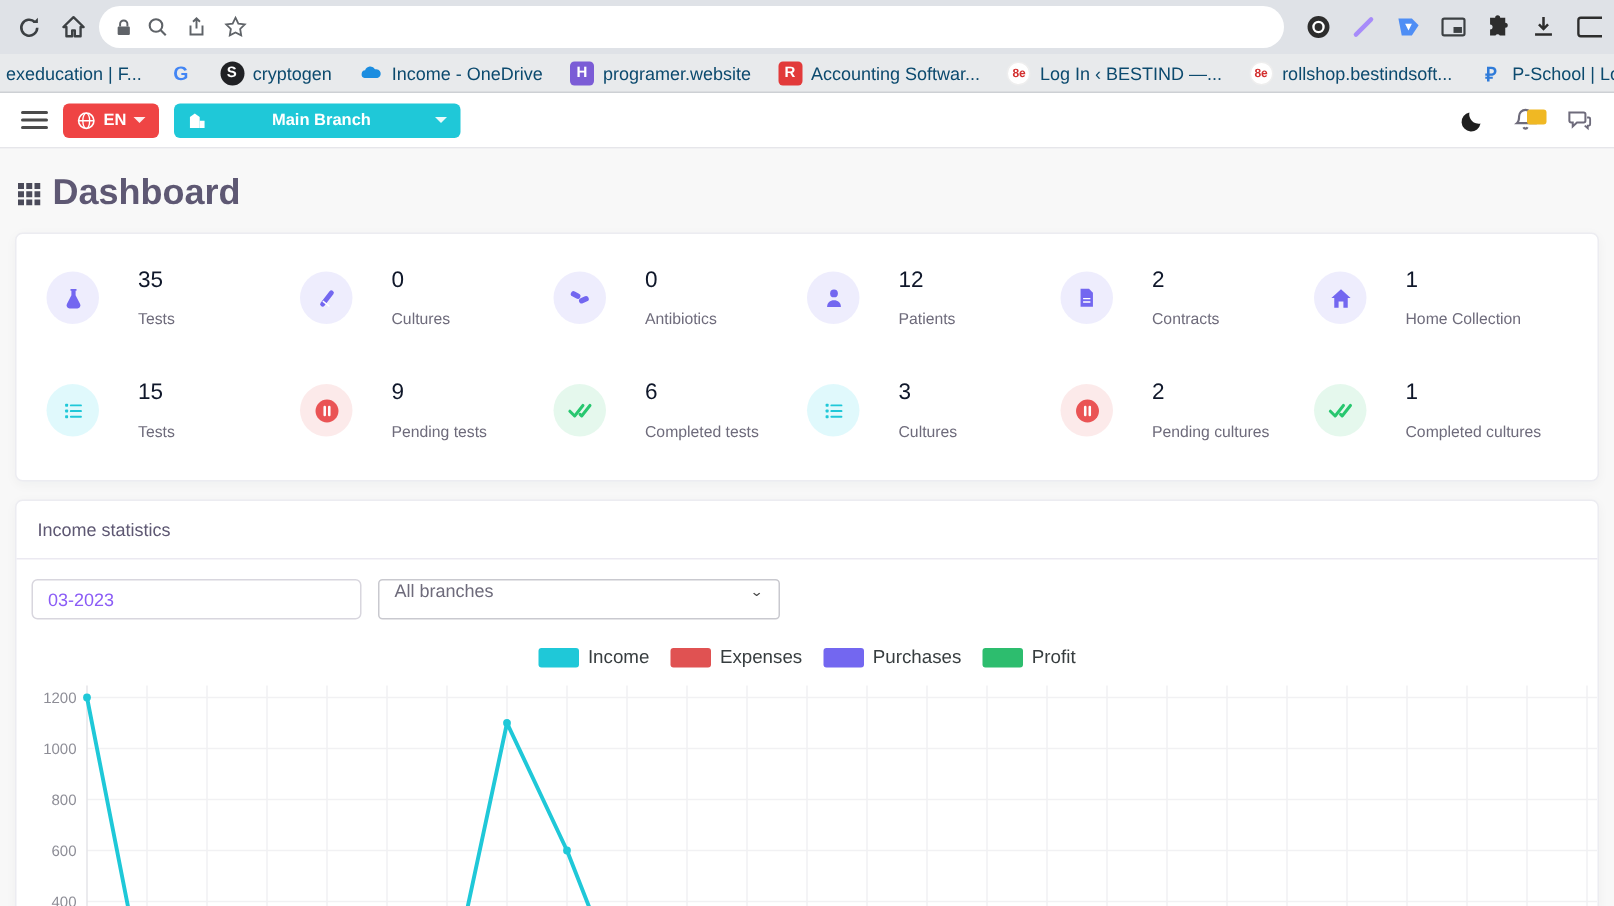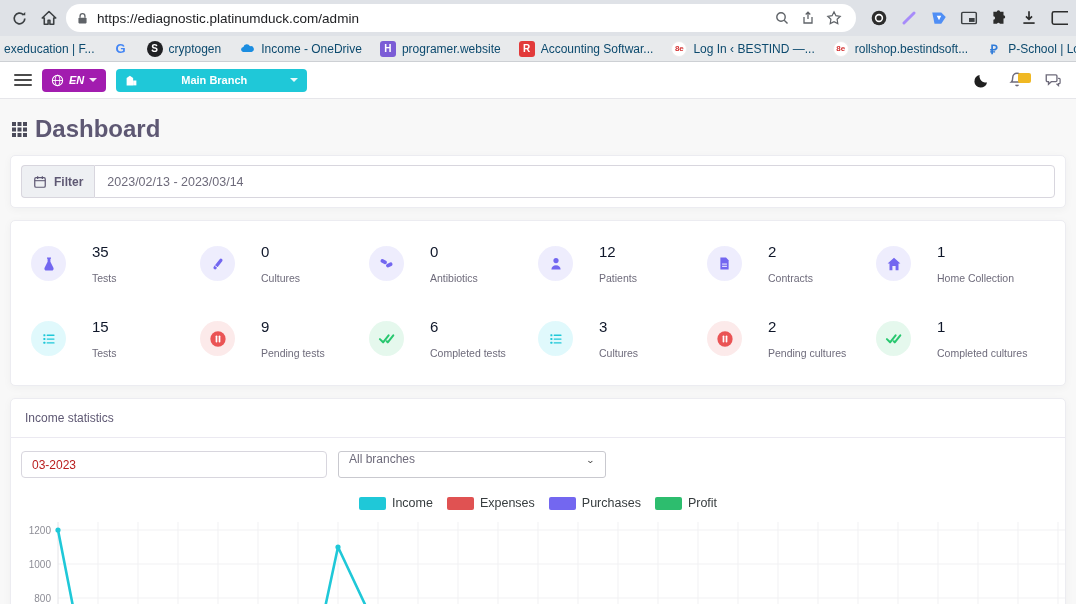--- a/index.html
+++ b/index.html
@@ -43,21 +43,21 @@
   .stats-grid { display:grid; grid-template-columns:repeat(6,1fr); row-gap:34px; }
   .stat { display:flex; align-items:center; gap:26px; }
   .avatar { width:35px; height:35px; border-radius:50%; display:flex; align-items:center; justify-content:center; flex:none; }
   .stat-num { font-size:15px; color:#0f172a; }
   .stat-label { font-size:10.5px; color:#6e6b7b; margin-top:12px; }
 
   
   .income-card { padding:0 0 0 0; }
   .income-head { padding:12px 14px; font-size:12px; color:#5e5873; border-bottom:1px solid #ebe9f1; }
   .income-controls { display:flex; gap:11px; padding:13px 10px 8px 10px; }
-  .month-input { width:306px; height:27px; border:1px solid #d8d6de; border-radius:4px; font-size:12px; color:#b91c1c; padding:0 10px; font-family:inherit; }
+  .month-input { width:220px; height:27px; border:1px solid #d8d6de; border-radius:4px; font-size:12px; color:#8b5cf6; padding:0 10px; font-family:inherit; }
   .select { width:268px; height:27px; border:1px solid #c9c9cf; border-radius:3px; font-size:12px; color:#6e6b7b; padding:0 10px; display:flex; justify-content:space-between; background:#fff; }
   .select .sel-caret { font-size:11px; color:#444; transform:scaleY(.8); }
   .legend { display:flex; justify-content:center; align-items:center; gap:14px; padding:10px 0 4px 0; }
   .legend-item { display:flex; align-items:center; gap:6px; }
   .legend-swatch { width:27px; height:13px; border-radius:2px; }
   .legend-label { font-size:12.5px; color:#373d3f; }
   .chart-wrap { position:relative; height:160px; overflow:hidden; }
   svg text.ytick { font-size:10px; fill:#8d8d96; font-family:"Liberation Sans",sans-serif; }
 </style>
 </head>
@@ -75,21 +75,20 @@
     <div class="tb-icon">
       <svg width="18" height="18" viewBox="0 0 16 16">
           <path d="M8 2.2L2 8h1.8v5.5h3.4V10h1.6v3.5h3.4V8H14z" fill="none" stroke="#3c4043" stroke-width="1.4" stroke-linejoin="round"></path>
         </svg>
     </div>
     <div class="omnibox">
       <svg width="13" height="13" viewBox="0 0 16 16">
           <rect x="3" y="7" width="10" height="7" rx="1" fill="#5f6368"></rect>
           <path d="M5 7V5a3 3 0 0 1 6 0v2" fill="none" stroke="#5f6368" stroke-width="1.6"></path>
         </svg>
-      <span class="url">https://ediagnostic.platinumduck.com/admin</span>
       <div class="omni-actions">
         <svg width="16" height="16" viewBox="0 0 16 16">
             <circle cx="7" cy="7" r="4.2" fill="none" stroke="#5f6368" stroke-width="1.4"></circle>
             <path d="M10.2 10.2L13.5 13.5" stroke="#5f6368" stroke-width="1.4"></path>
           </svg>
         <svg width="16" height="16" viewBox="0 0 16 16">
             <path d="M4 7v6h8V7" fill="none" stroke="#5f6368" stroke-width="1.3"></path>
             <path d="M8 9V2.5M5.7 4.5L8 2.2l2.3 2.3" fill="none" stroke="#5f6368" stroke-width="1.3"></path>
           </svg>
         <svg width="16" height="16" viewBox="0 0 16 16">
@@ -165,21 +164,21 @@
     </div>
 
   </div>
 
   <div class="appbar">
     <div class="hamburger">
         <span></span>
         <span></span>
         <span></span>
       </div>
-    <button class="btn" style="background:#a21caf;font-style:italic;">
+    <button class="btn" style="background:#ef4444;">
       <svg width="13" height="13" viewBox="0 0 16 16">
           <circle cx="8" cy="8" r="6.3" fill="none" stroke="#fff" stroke-width="1.3"></circle>
           <ellipse cx="8" cy="8" rx="2.8" ry="6.3" fill="none" stroke="#fff" stroke-width="1.1"></ellipse>
           <path d="M1.8 8h12.4" stroke="#fff" stroke-width="1.1"></path>
         </svg>
       <span>EN</span>
       <span class="caret"></span>
     </button>
     <button class="btn" style="background:#1fc8d8;gap:43px;">
       <svg width="13" height="13" viewBox="0 0 16 16">
@@ -219,33 +218,20 @@
             <rect x="5.5" y="5.5" width="4" height="4"></rect>
             <rect x="11" y="5.5" width="4" height="4"></rect>
             <rect x="0" y="11" width="4" height="4"></rect>
             <rect x="5.5" y="11" width="4" height="4"></rect>
             <rect x="11" y="11" width="4" height="4"></rect>
           </g>
         </svg>
       <h1 class="page-title">Dashboard</h1>
     </div>
 
-    <div class="card filter-card">
-      <div class="input-group">
-        <div class="ig-prepend">
-          <svg width="14" height="14" viewBox="0 0 16 16">
-              <rect x="2" y="3" width="12" height="11" rx="1.5" fill="none" stroke="#5e5873" stroke-width="1.4"></rect>
-              <path d="M2 6.5h12" stroke="#5e5873" stroke-width="1.2"></path>
-              <path d="M5.3 1.5v3M10.7 1.5v3" stroke="#5e5873" stroke-width="1.4"></path>
-            </svg>
-          <span class="lbl">Filter</span>
-        </div>
-        <input class="ig-input" readonly="" value="2023/02/13 - 2023/03/14" style="">
-      </div>
-    </div>
 
     <div class="card stats-card">
       <div class="stats-grid">
 
         <div class="stat">
           <span class="avatar" style="background:rgba(115,103,240,.12);">
             <svg width="16" height="16" viewBox="0 0 16 16">
                 <path d="M6 1.6h4v1.2h-.6v3l3 5.9a2 2 0 0 1-1.8 2.9H5.4a2 2 0 0 1-1.8-2.9l3-5.9v-3H6z" fill="#7367f0"></path>
               </svg>
             </span>

